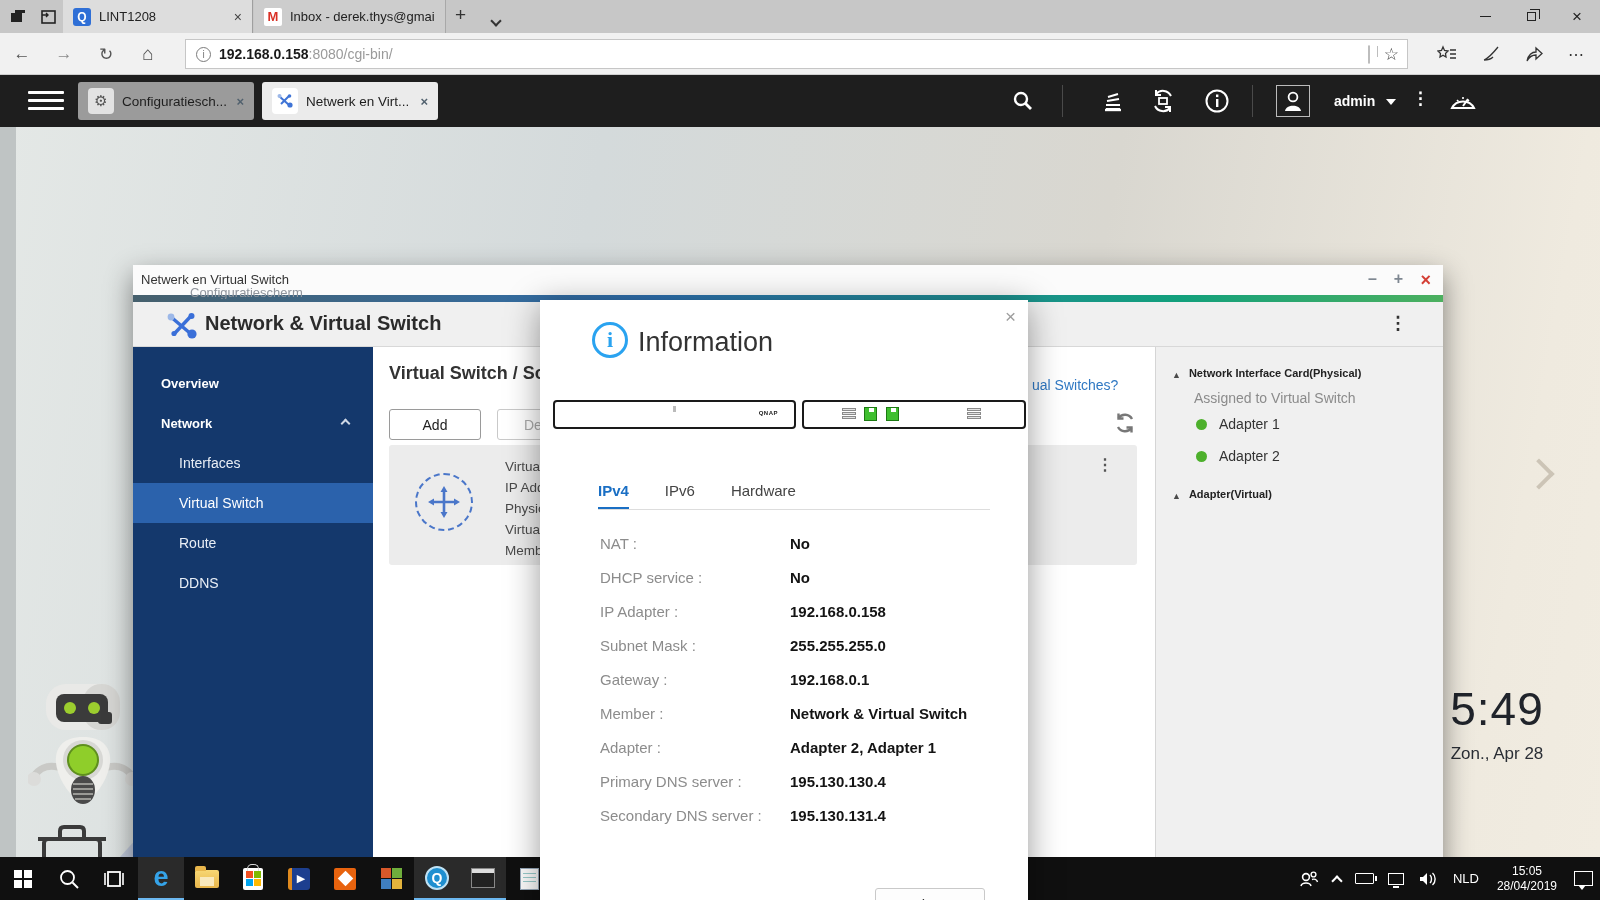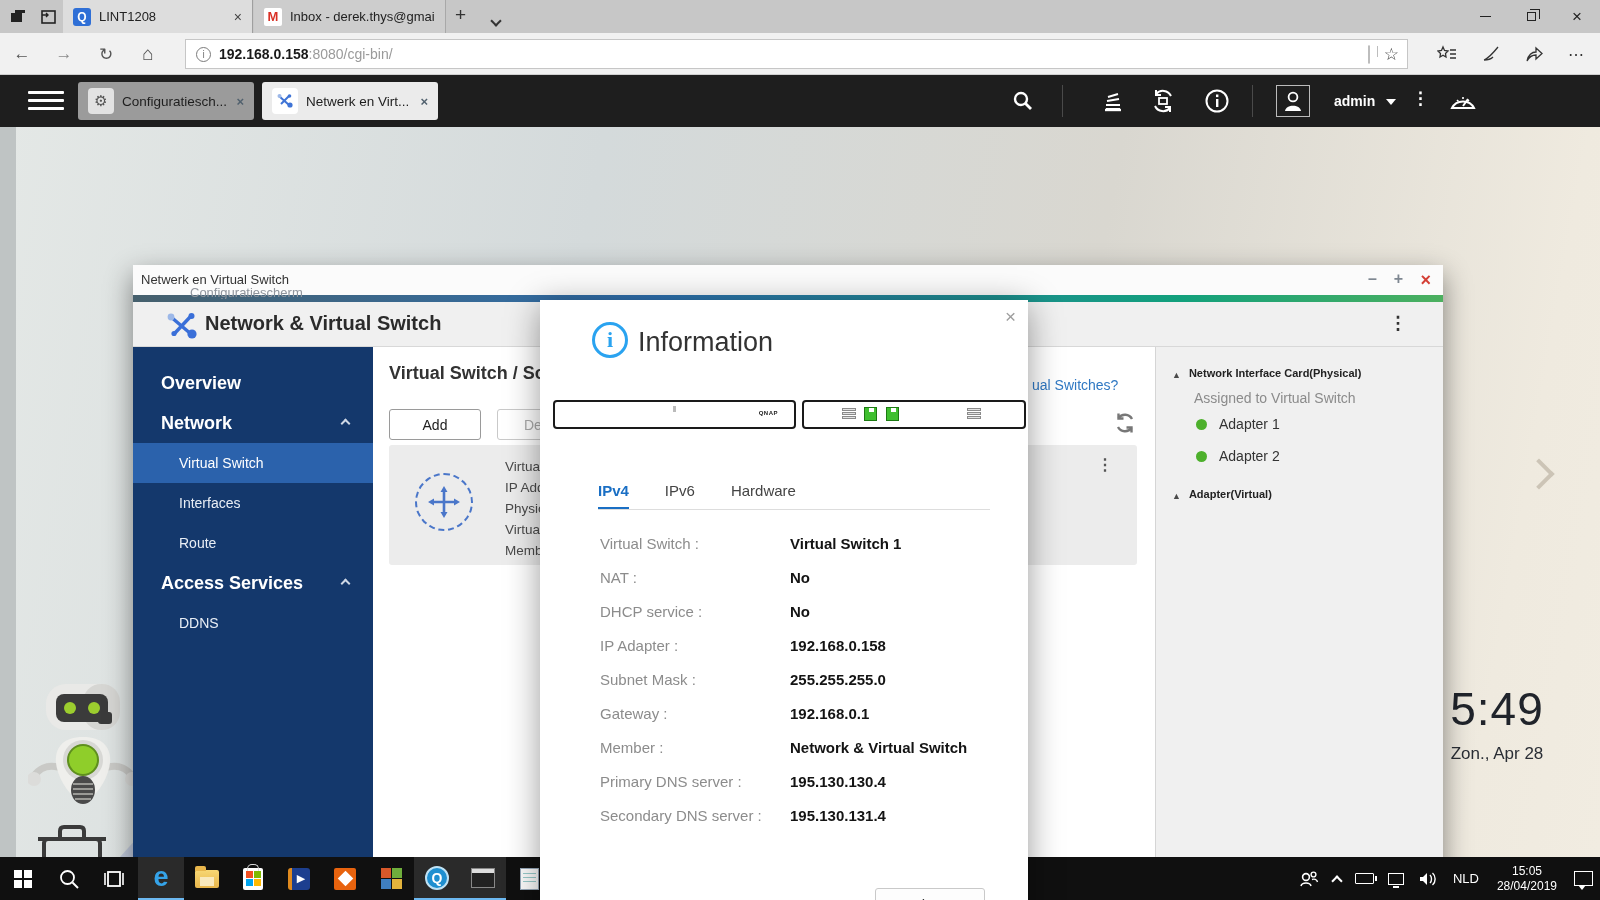--- a/index.html
+++ b/index.html
@@ -87,21 +87,21 @@
   #win-grad { left:0; top:30px; width:100%; height:7px; background:linear-gradient(90deg,#46606d 0%,#2e6fae 40%,#12a07c 80%,#4cb05f 100%); z-index:5; }
   #app-header { left:0; top:37px; width:100%; height:45px; background:#f0f0f0; border-bottom:1px solid #d8d8d8; }
   #app-title { position:absolute; left:72px; top:10px; font-size:20px; font-weight:bold; color:#2b2b2b; }
   #app-icon { position:absolute; left:32px; top:8px; }
   #hdr-dots { position:absolute; right:36px; top:10px; color:#333; font-size:18px; }
   #hdr-dots::before { content:"⋮"; font-weight:bold; }
   #win-body { left:0; top:82px; width:100%; height:628px; display:flex; }
 
   
   #sidebar { width:240px; background:#14386c; position:relative; flex:none; }
-  .sb-item { height:40px; display:flex; align-items:center; padding-left:28px; color:#fff; font-size:18px; font-weight:bold; position:relative; }
+  .sb-item { height:40px; display:flex; align-items:center; padding-left:28px; color:#fff; font-size:13px; font-weight:bold; position:relative; }
   .sb-item.sub { padding-left:46px; font-weight:normal; font-size:14px; color:#e9eef5; }
   .sb-item.active { background:#2b62ac; color:#fff; }
   .sb-item .chev { position:absolute; right:24px; border-color:#cfd8e6; width:7px; height:7px; }
   #sb-list { padding-top:16px; }
 
   
   #main { flex:1; position:relative; background:#fff; }
   #main-heading { position:absolute; left:16px; top:16px; font-size:18px; font-weight:bold; color:#333; }
   #help-frag { position:absolute; left:659px; top:30px; font-size:14px; color:#2f78c3; }
   #main-refresh { position:absolute; left:740px; top:64px; }
@@ -398,32 +398,28 @@
 
         <div id="sidebar">
           <div id="sb-list">
             <div class="sb-item">
                 <span>Overview</span>
               </div>
             <div class="sb-item">
                 <span>Network</span>
                 <span class="chev up"></span>
               </div>
+            <div class="sb-item sub">
+                <span>Interfaces</span>
+              </div>
             <div class="sb-item sub active">
                 <span>Virtual Switch</span>
               </div>
             <div class="sb-item sub">
-                <span>Interfaces</span>
-              </div>
-            <div class="sb-item sub">
                 <span>Route</span>
-              </div>
-            <div class="sb-item">
-                <span>Access Services</span>
-                <span class="chev up"></span>
               </div>
             <div class="sb-item sub">
                 <span>DDNS</span>
               </div>
           </div>
 
         </div>
 
         <div id="main">
           <div id="main-heading">Virtual Switch / So</div>
@@ -504,24 +500,20 @@
 
       <div id="dlg-tabs">
         <span class="dtab active">IPv4</span>
         <span class="dtab">IPv6</span>
         <span class="dtab">Hardware</span>
       </div>
       <div id="dlg-tabline"></div>
 
       <div id="dlg-fields">
         <div class="frow">
-            <span class="fl">Virtual Switch :</span>
-            <span class="fv">Virtual Switch 1</span>
-          </div>
-        <div class="frow">
             <span class="fl">NAT :</span>
             <span class="fv">No</span>
           </div>
         <div class="frow">
             <span class="fl">DHCP service :</span>
             <span class="fv">No</span>
           </div>
         <div class="frow">
             <span class="fl">IP Adapter :</span>
             <span class="fv">192.168.0.158</span>
@@ -530,20 +522,24 @@
             <span class="fl">Subnet Mask :</span>
             <span class="fv">255.255.255.0</span>
           </div>
         <div class="frow">
             <span class="fl">Gateway :</span>
             <span class="fv">192.168.0.1</span>
           </div>
         <div class="frow">
             <span class="fl">Member :</span>
             <span class="fv">Network &amp; Virtual Switch</span>
+          </div>
+        <div class="frow">
+            <span class="fl">Adapter :</span>
+            <span class="fv">Adapter 2, Adapter 1</span>
           </div>
         <div class="frow">
             <span class="fl">Primary DNS server :</span>
             <span class="fv">195.130.130.4</span>
           </div>
         <div class="frow">
             <span class="fl">Secondary DNS server :</span>
             <span class="fv">195.130.131.4</span>
           </div>
       </div>

